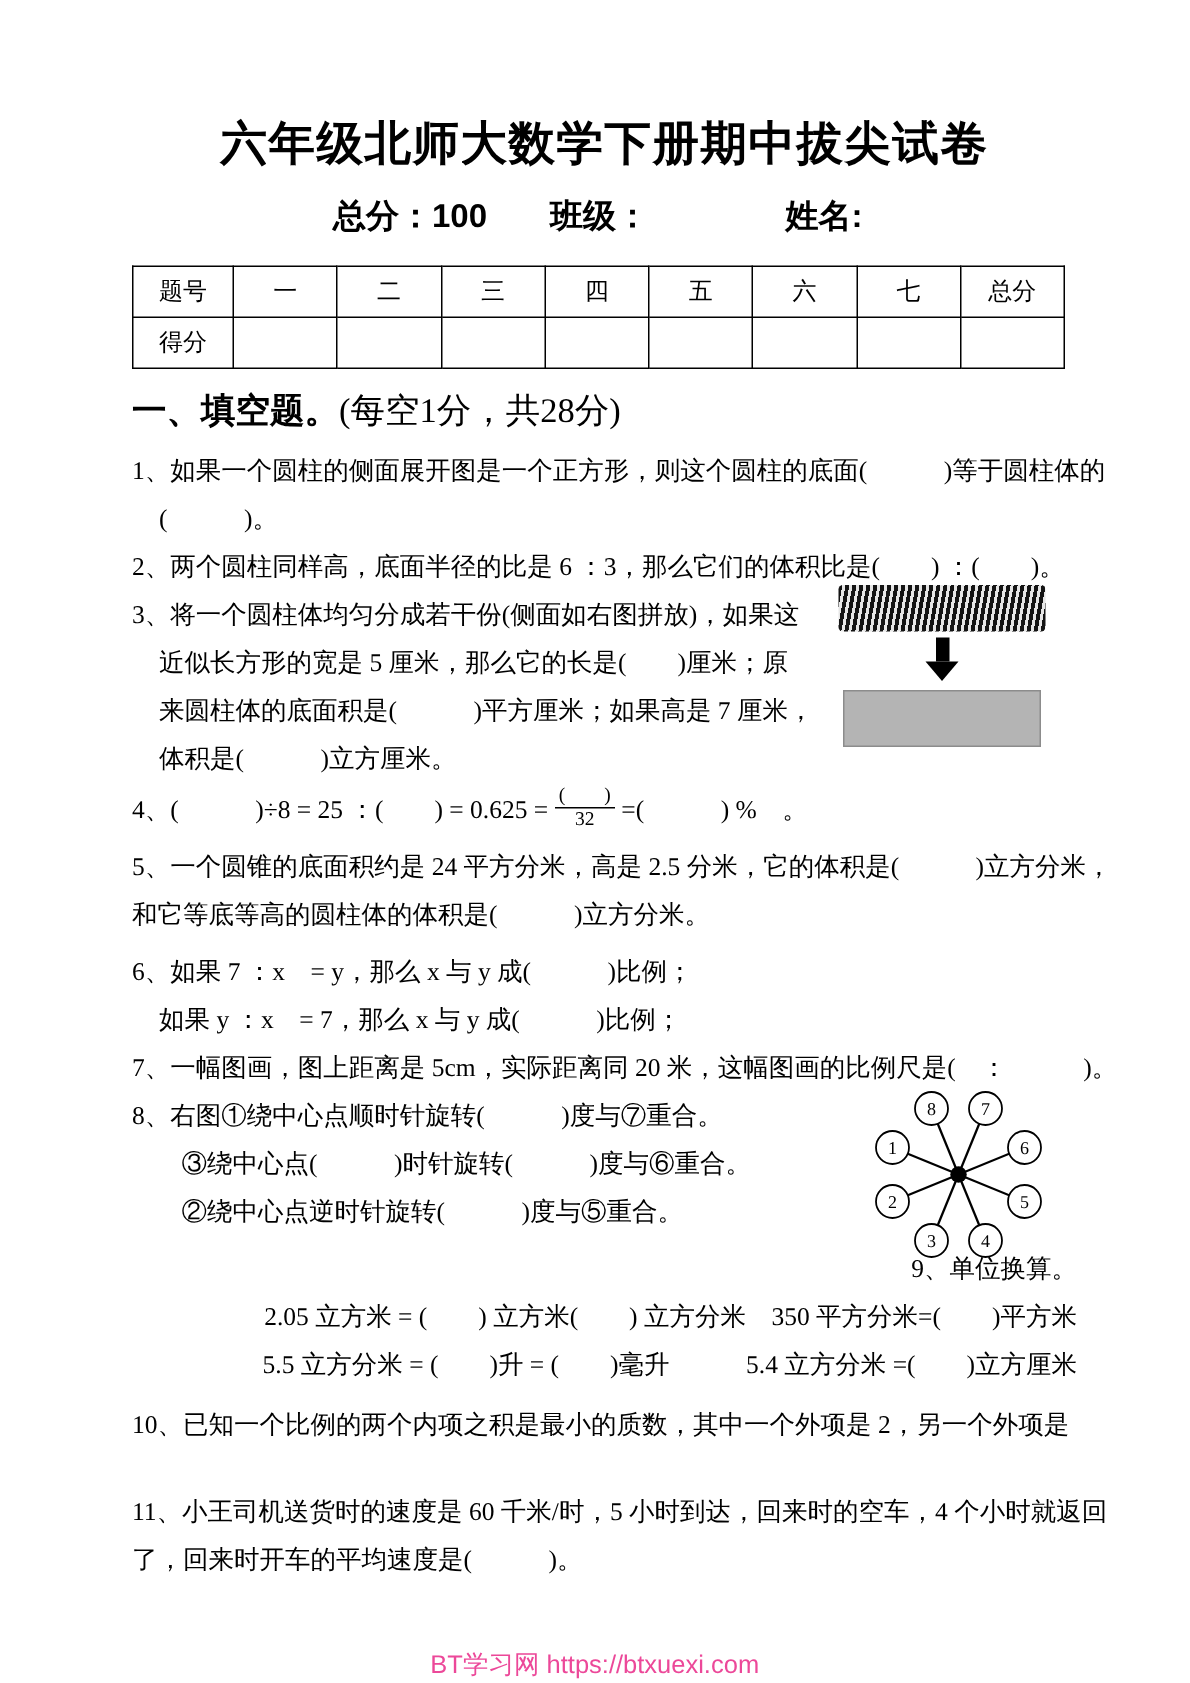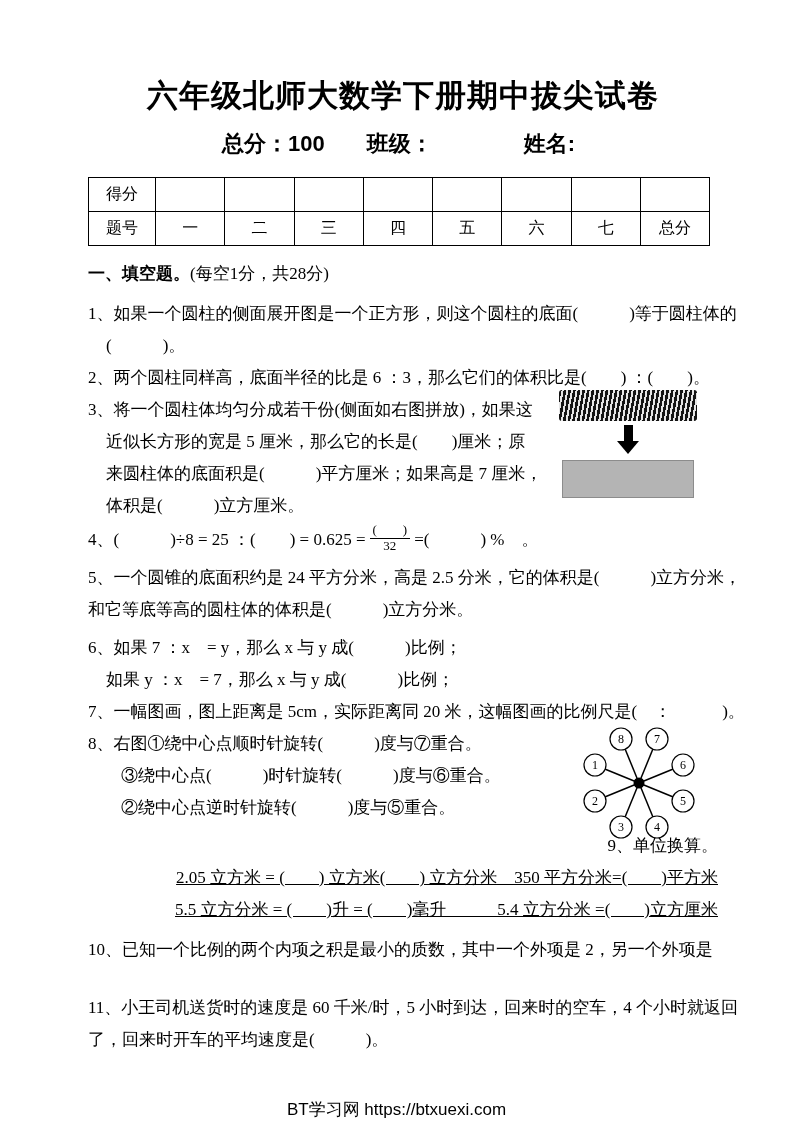--- a/index.html
+++ b/index.html
@@ -46,29 +46,29 @@
   table.score-table td {
     border: 1.5px solid #000;
     height: 34px;
     text-align: center;
     vertical-align: middle;
     font-size: 16px;
   }
 
   .section-heading {
     margin-top: 12px;
-    font-size: 17px;
+    font-size: 23px;
     line-height: 32px;
     white-space: pre;
   }
   .section-heading .bold { font-weight: bold; }
 
   .q { font-size: 17px; line-height: 32px; }
   .qline { white-space: pre; }
-  .indent-sm { padding-left: 15px; text-decoration: underline; }
+  .indent-sm { padding-left: 15px; }
   .indent    { padding-left: 18px; }
   .indent-lg { padding-left: 33px; }
 
   .q1  { margin-top: 8px; }
   .q4  { margin-top: 2px; }
   .q5  { margin-top: 6px; }
   .q6  { margin-top: 6px; }
   .q9  { margin-top: 6px; text-align: right; }
   .q10 { margin-top: 8px; }
   .q11 { margin-top: 26px; }
@@ -127,21 +127,21 @@
     font-family: "Liberation Serif", "DejaVu Serif", serif;
     font-size: 12px;
   }
 
   .footer {
     position: absolute;
     left: 0; right: 0;
     top: 1082px;
     text-align: center;
     font-size: 17px;
-    color: #000000;
+    color: #ec4899;
     font-family: "Liberation Sans", "DejaVu Sans", sans-serif;
   }
 </style>
 </head>
 <body>
 
 <div class="page">
   <div class="content">
 
     <h1 class="title">六年级北师大数学下册期中拔尖试卷</h1>
@@ -159,40 +159,40 @@
           <col>
           <col>
           <col>
           <col>
           <col>
           <col>
           <col>
       </colgroup>
       <tbody>
           <tr>
-        <td>得分</td>
-        <td></td>
-        <td></td>
-        <td></td>
-        <td></td>
-        <td></td>
-        <td></td>
-        <td></td>
-        <td></td>
-      </tr>
-      <tr>
         <td>题号</td>
         <td>一</td>
         <td>二</td>
         <td>三</td>
         <td>四</td>
         <td>五</td>
         <td>六</td>
         <td>七</td>
         <td>总分</td>
+      </tr>
+      <tr>
+        <td>得分</td>
+        <td></td>
+        <td></td>
+        <td></td>
+        <td></td>
+        <td></td>
+        <td></td>
+        <td></td>
+        <td></td>
       </tr>
     </tbody>
       </table>
 
     <div class="section-heading"><span class="bold">一、填空题。</span><span>(每空1分，共28分)</span></div>
 
     <div class="q q1">
       <div class="qline">1、如果一个圆柱的侧面展开图是一个正方形，则这个圆柱的底面(　　　)等于圆柱体的</div>
       <div class="qline indent">(　　　)。</div>
     </div>

